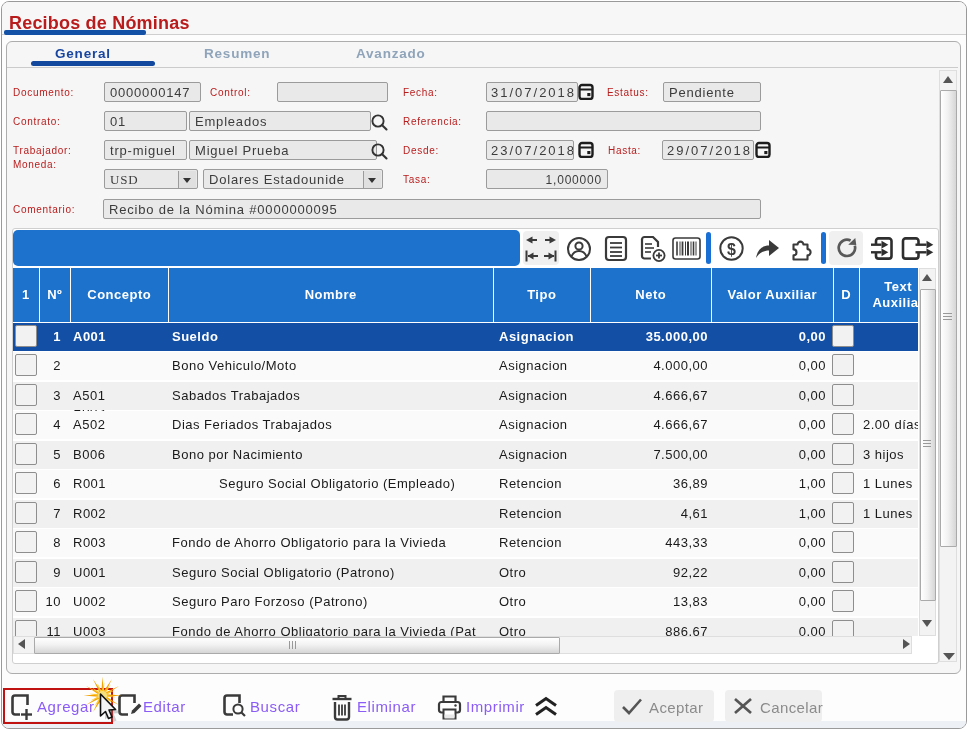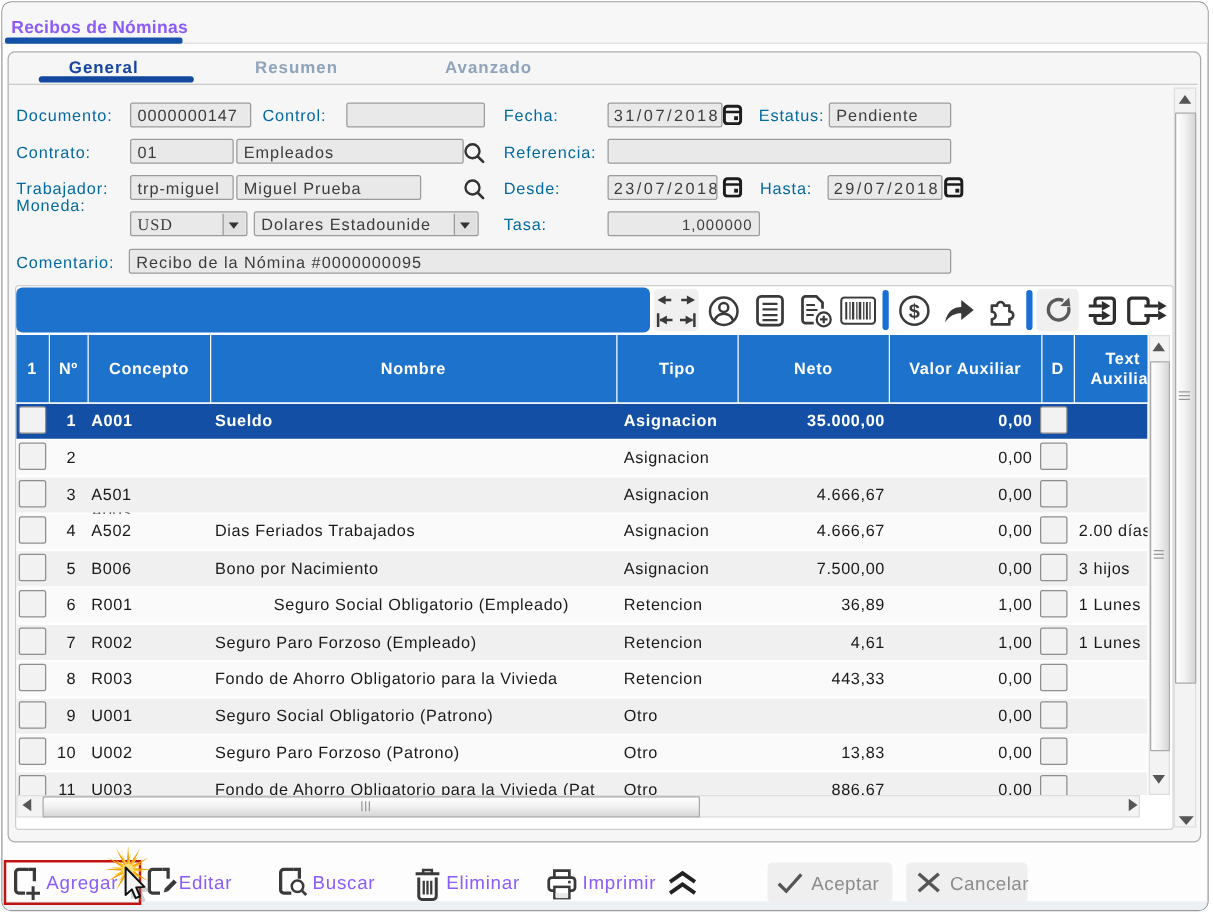--- a/index.html
+++ b/index.html
@@ -1,27 +1,27 @@
 <!DOCTYPE html>
 <html><head><meta charset="utf-8">
 <style>
 html,body{margin:0;padding:0;}
 body{width:970px;height:732px;position:relative;font-family:"Liberation Sans",sans-serif;background:#fff;overflow:hidden;}
 .abs{position:absolute;}
 .window{left:1px;top:1px;width:966px;height:728px;border:1px solid #9a9a9a;border-radius:8px;background:#fdfdfd;box-sizing:border-box;}
 .titlebar{left:2px;top:2px;width:964px;height:32px;background:#f7f7f7;border-bottom:1px solid #cfcfcf;border-radius:7px 7px 0 0;}
-.title{left:9px;top:13px;font-size:14px;font-weight:bold;color:#8b5cf6;letter-spacing:0.2px;}
+.title{left:9px;top:13px;font-size:18px;font-weight:bold;color:#b91c1c;letter-spacing:0.2px;}
 .t-underline{left:4px;top:30px;width:142px;height:4.5px;background:#1452a8;border-radius:2px;}
 .panel{left:6px;top:41px;width:953px;height:631px;border:1px solid #adadad;border-radius:6px;background:#f6f6f6;}
 .tabline{left:7px;top:67px;width:951px;height:1px;background:#cbcbcb;}
 .tab{font-size:13.5px;font-weight:bold;top:46px;letter-spacing:0.8px;}
 .tab.on{color:#17459f;}
 .tab.off{color:#8fa4ba;}
 .tab-underline{left:31px;top:61px;width:124px;height:5px;background:#12489e;border-radius:2.5px;}
-.lbl{font-size:13px;color:#0369a1;height:22px;line-height:22px;white-space:nowrap;letter-spacing:0.7px;}
+.lbl{font-size:10px;color:#b91c1c;height:22px;line-height:22px;white-space:nowrap;letter-spacing:0.7px;}
 .inp{background:#e9e9e9;border:1px solid #9b9b9b;border-radius:2px;height:20px;line-height:20px;font-size:13px;color:#3c3c3c;padding-left:5px;white-space:nowrap;overflow:hidden;box-sizing:border-box;letter-spacing:0.8px;}
 .inp.date{letter-spacing:2px;padding-left:4px;}
 .inp.num{text-align:right;padding-right:5px;padding-left:0;font-size:12px;}
 .dd{position:absolute;right:1px;top:1px;width:17px;height:18px;background:#e0e0e0;border-left:1px solid #9b9b9b;}
 .dd:after{content:"";position:absolute;left:4px;top:7px;border-left:4.5px solid transparent;border-right:4.5px solid transparent;border-top:5px solid #333;}
 .gridbox{left:12px;top:228px;width:925px;height:434px;border:1px solid #cfcfcf;border-radius:3px;background:#fff;}
 .bluebar{left:13px;top:230px;width:507px;height:36px;background:#1c72cc;border-radius:5px;}
 .hcell{background:#1d72cb;color:#fff;font-weight:bold;font-size:13px;display:flex;align-items:center;justify-content:center;text-align:center;line-height:16px;letter-spacing:0.5px;}
 .row{font-size:13px;color:#1a1a1a;}
 .cell{position:absolute;height:28px;line-height:28px;white-space:nowrap;overflow:hidden;letter-spacing:0.5px;}
@@ -59,21 +59,21 @@
 <div class="abs lbl" style="left:608px;top:140px;">Hasta:</div>
 <div class="abs lbl" style="left:403px;top:169px;">Tasa:</div>
 <div class="abs inp" style="left:104px;top:82px;width:97px;">0000000147</div>
 <div class="abs inp" style="left:277px;top:82px;width:111px;"></div>
 <div class="abs inp date" style="left:486px;top:82px;width:92px;">31/07/2018</div>
 <div class="abs inp" style="left:663px;top:82px;width:98px;">Pendiente</div>
 <div class="abs inp" style="left:104px;top:111px;width:83px;">01</div>
 <div class="abs inp" style="left:189px;top:111px;width:182px;">Empleados</div>
 <div class="abs inp" style="left:486px;top:111px;width:275px;"></div>
 <div class="abs inp" style="left:104px;top:140px;width:83px;">trp-miguel</div>
-<div class="abs inp" style="left:189px;top:140px;width:148px;">Miguel Prueba</div>
+<div class="abs inp" style="left:189px;top:140px;width:188px;">Miguel Prueba</div>
 <div class="abs inp date" style="left:486px;top:140px;width:88px;">23/07/2018</div>
 <div class="abs inp date" style="left:662px;top:140px;width:92px;">29/07/2018</div>
 <div class="abs inp" style="left:104px;top:169px;width:94px;font-family:Liberation Serif, serif;">USD<div class="dd"></div></div>
 <div class="abs inp" style="left:203px;top:169px;width:180px;">Dolares Estadounide<div class="dd"></div></div>
 <div class="abs inp num" style="left:486px;top:169px;width:122px;">1,000000</div>
 <div class="abs inp" style="left:103px;top:199px;width:658px;">Recibo de la Nómina #0000000095</div>
 <svg class="abs" style="left:578px;top:83px;" width="16" height="17" viewBox="0 0 16 17">
 <rect x="1.5" y="2" width="13" height="14" rx="2.5" fill="none" stroke="#1d1d1d" stroke-width="2.4"></rect>
 <line x1="2" y1="6.5" x2="14" y2="6.5" stroke="#1d1d1d" stroke-width="2"></line>
 <rect x="9.3" y="10" width="3.1" height="3.1" fill="#1d1d1d"></rect>
@@ -207,29 +207,32 @@
   <div class="cell" style="left:486px;width:95px;">Asignacion</div>
   <div class="cell" style="left:578px;width:117px;text-align:right;">35.000,00</div>
   <div class="cell" style="left:699px;width:114px;text-align:right;">0,00</div>
   <div class="cb" style="left:819px;top:2px;"></div>
   <div class="cell" style="left:850px;width:60px;"></div>
  </div>
  <div class="abs row" style="left:0;top:29.4px;width:905px;height:28px;background:#fafafa;color:#1a1a1a;">
   <div class="cb" style="left:2px;top:2px;"></div>
   <div class="cell" style="left:18px;width:30px;text-align:right;">2</div>
   <div class="cell" style="left:60px;width:92px;margin-top:44px;">A003</div>
+  <div class="cell" style="left:159px;width:320px;">Bono Vehiculo/Moto</div>
   <div class="cell" style="left:486px;width:95px;">Asignacion</div>
+  <div class="cell" style="left:578px;width:117px;text-align:right;">4.000,00</div>
   <div class="cell" style="left:699px;width:114px;text-align:right;">0,00</div>
   <div class="cb" style="left:819px;top:2px;"></div>
   <div class="cell" style="left:850px;width:60px;"></div>
  </div>
  <div class="abs row" style="left:0;top:58.9px;width:905px;height:28px;background:#f0f0f0;color:#1a1a1a;">
   <div class="cb" style="left:2px;top:2px;"></div>
   <div class="cell" style="left:18px;width:30px;text-align:right;">3</div>
   <div class="cell" style="left:60px;width:92px;">A501</div>
+  <div class="cell" style="left:159px;width:320px;">Sabados Trabajados</div>
   <div class="cell" style="left:486px;width:95px;">Asignacion</div>
   <div class="cell" style="left:578px;width:117px;text-align:right;">4.666,67</div>
   <div class="cell" style="left:699px;width:114px;text-align:right;">0,00</div>
   <div class="cb" style="left:819px;top:2px;"></div>
   <div class="cell" style="left:850px;width:60px;"></div>
  </div>
  <div class="abs row" style="left:0;top:88.3px;width:905px;height:28px;background:#fafafa;color:#1a1a1a;">
   <div class="cb" style="left:2px;top:2px;"></div>
   <div class="cell" style="left:18px;width:30px;text-align:right;">4</div>
   <div class="cell" style="left:60px;width:92px;">A502</div>
@@ -259,21 +262,20 @@
   <div class="cell" style="left:486px;width:95px;">Retencion</div>
   <div class="cell" style="left:578px;width:117px;text-align:right;">36,89</div>
   <div class="cell" style="left:699px;width:114px;text-align:right;">1,00</div>
   <div class="cb" style="left:819px;top:2px;"></div>
   <div class="cell" style="left:850px;width:60px;">1 Lunes</div>
  </div>
  <div class="abs row" style="left:0;top:176.7px;width:905px;height:28px;background:#f0f0f0;color:#1a1a1a;">
   <div class="cb" style="left:2px;top:2px;"></div>
   <div class="cell" style="left:18px;width:30px;text-align:right;">7</div>
   <div class="cell" style="left:60px;width:92px;">R002</div>
-  <div class="cell" style="left:159px;width:320px;">Seguro Paro Forzoso (Empleado)</div>
   <div class="cell" style="left:486px;width:95px;">Retencion</div>
   <div class="cell" style="left:578px;width:117px;text-align:right;">4,61</div>
   <div class="cell" style="left:699px;width:114px;text-align:right;">1,00</div>
   <div class="cb" style="left:819px;top:2px;"></div>
   <div class="cell" style="left:850px;width:60px;">1 Lunes</div>
  </div>
  <div class="abs row" style="left:0;top:206.2px;width:905px;height:28px;background:#fafafa;color:#1a1a1a;">
   <div class="cb" style="left:2px;top:2px;"></div>
   <div class="cell" style="left:18px;width:30px;text-align:right;">8</div>
   <div class="cell" style="left:60px;width:92px;">R003</div>
@@ -283,20 +285,21 @@
   <div class="cell" style="left:699px;width:114px;text-align:right;">0,00</div>
   <div class="cb" style="left:819px;top:2px;"></div>
   <div class="cell" style="left:850px;width:60px;"></div>
  </div>
  <div class="abs row" style="left:0;top:235.6px;width:905px;height:28px;background:#f0f0f0;color:#1a1a1a;">
   <div class="cb" style="left:2px;top:2px;"></div>
   <div class="cell" style="left:18px;width:30px;text-align:right;">9</div>
   <div class="cell" style="left:60px;width:92px;">U001</div>
   <div class="cell" style="left:159px;width:320px;">Seguro Social Obligatorio (Patrono)</div>
   <div class="cell" style="left:486px;width:95px;">Otro</div>
+  <div class="cell" style="left:578px;width:117px;text-align:right;">92,22</div>
   <div class="cell" style="left:699px;width:114px;text-align:right;">0,00</div>
   <div class="cb" style="left:819px;top:2px;"></div>
   <div class="cell" style="left:850px;width:60px;"></div>
  </div>
  <div class="abs row" style="left:0;top:265.1px;width:905px;height:28px;background:#fafafa;color:#1a1a1a;">
   <div class="cb" style="left:2px;top:2px;"></div>
   <div class="cell" style="left:18px;width:30px;text-align:right;">10</div>
   <div class="cell" style="left:60px;width:92px;">U002</div>
   <div class="cell" style="left:159px;width:320px;">Seguro Paro Forzoso (Patrono)</div>
   <div class="cell" style="left:486px;width:95px;">Otro</div>

